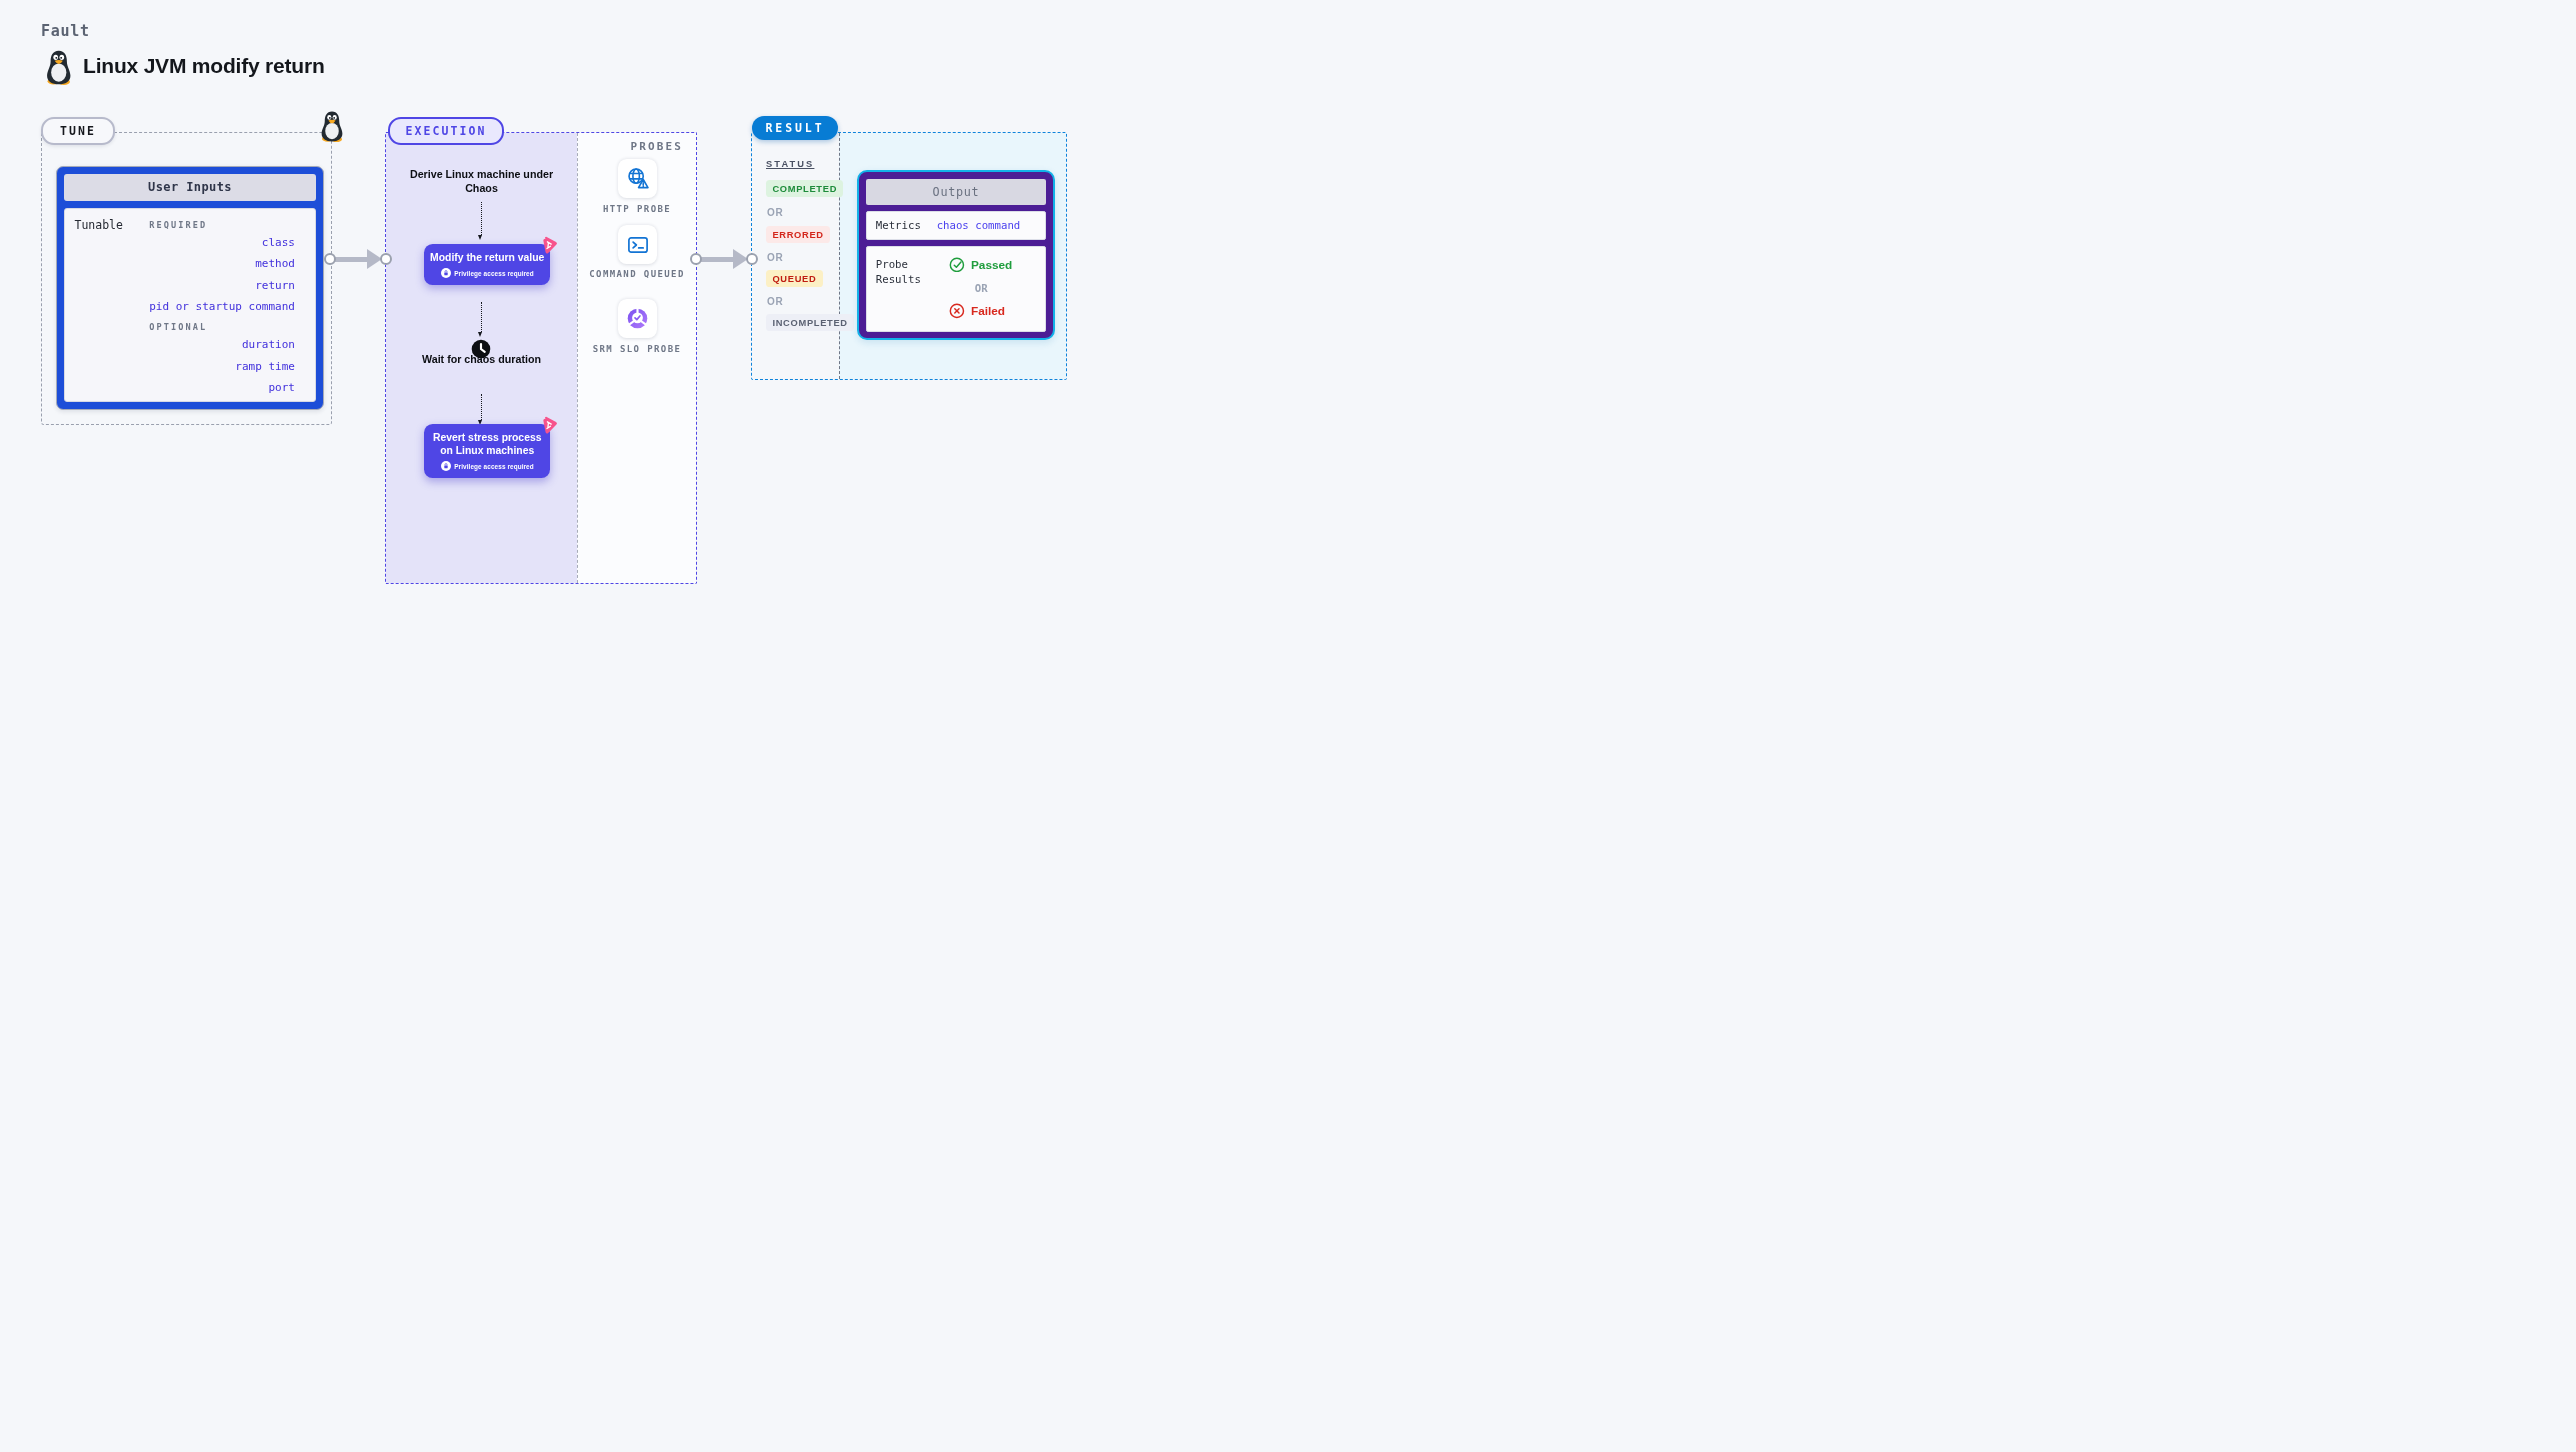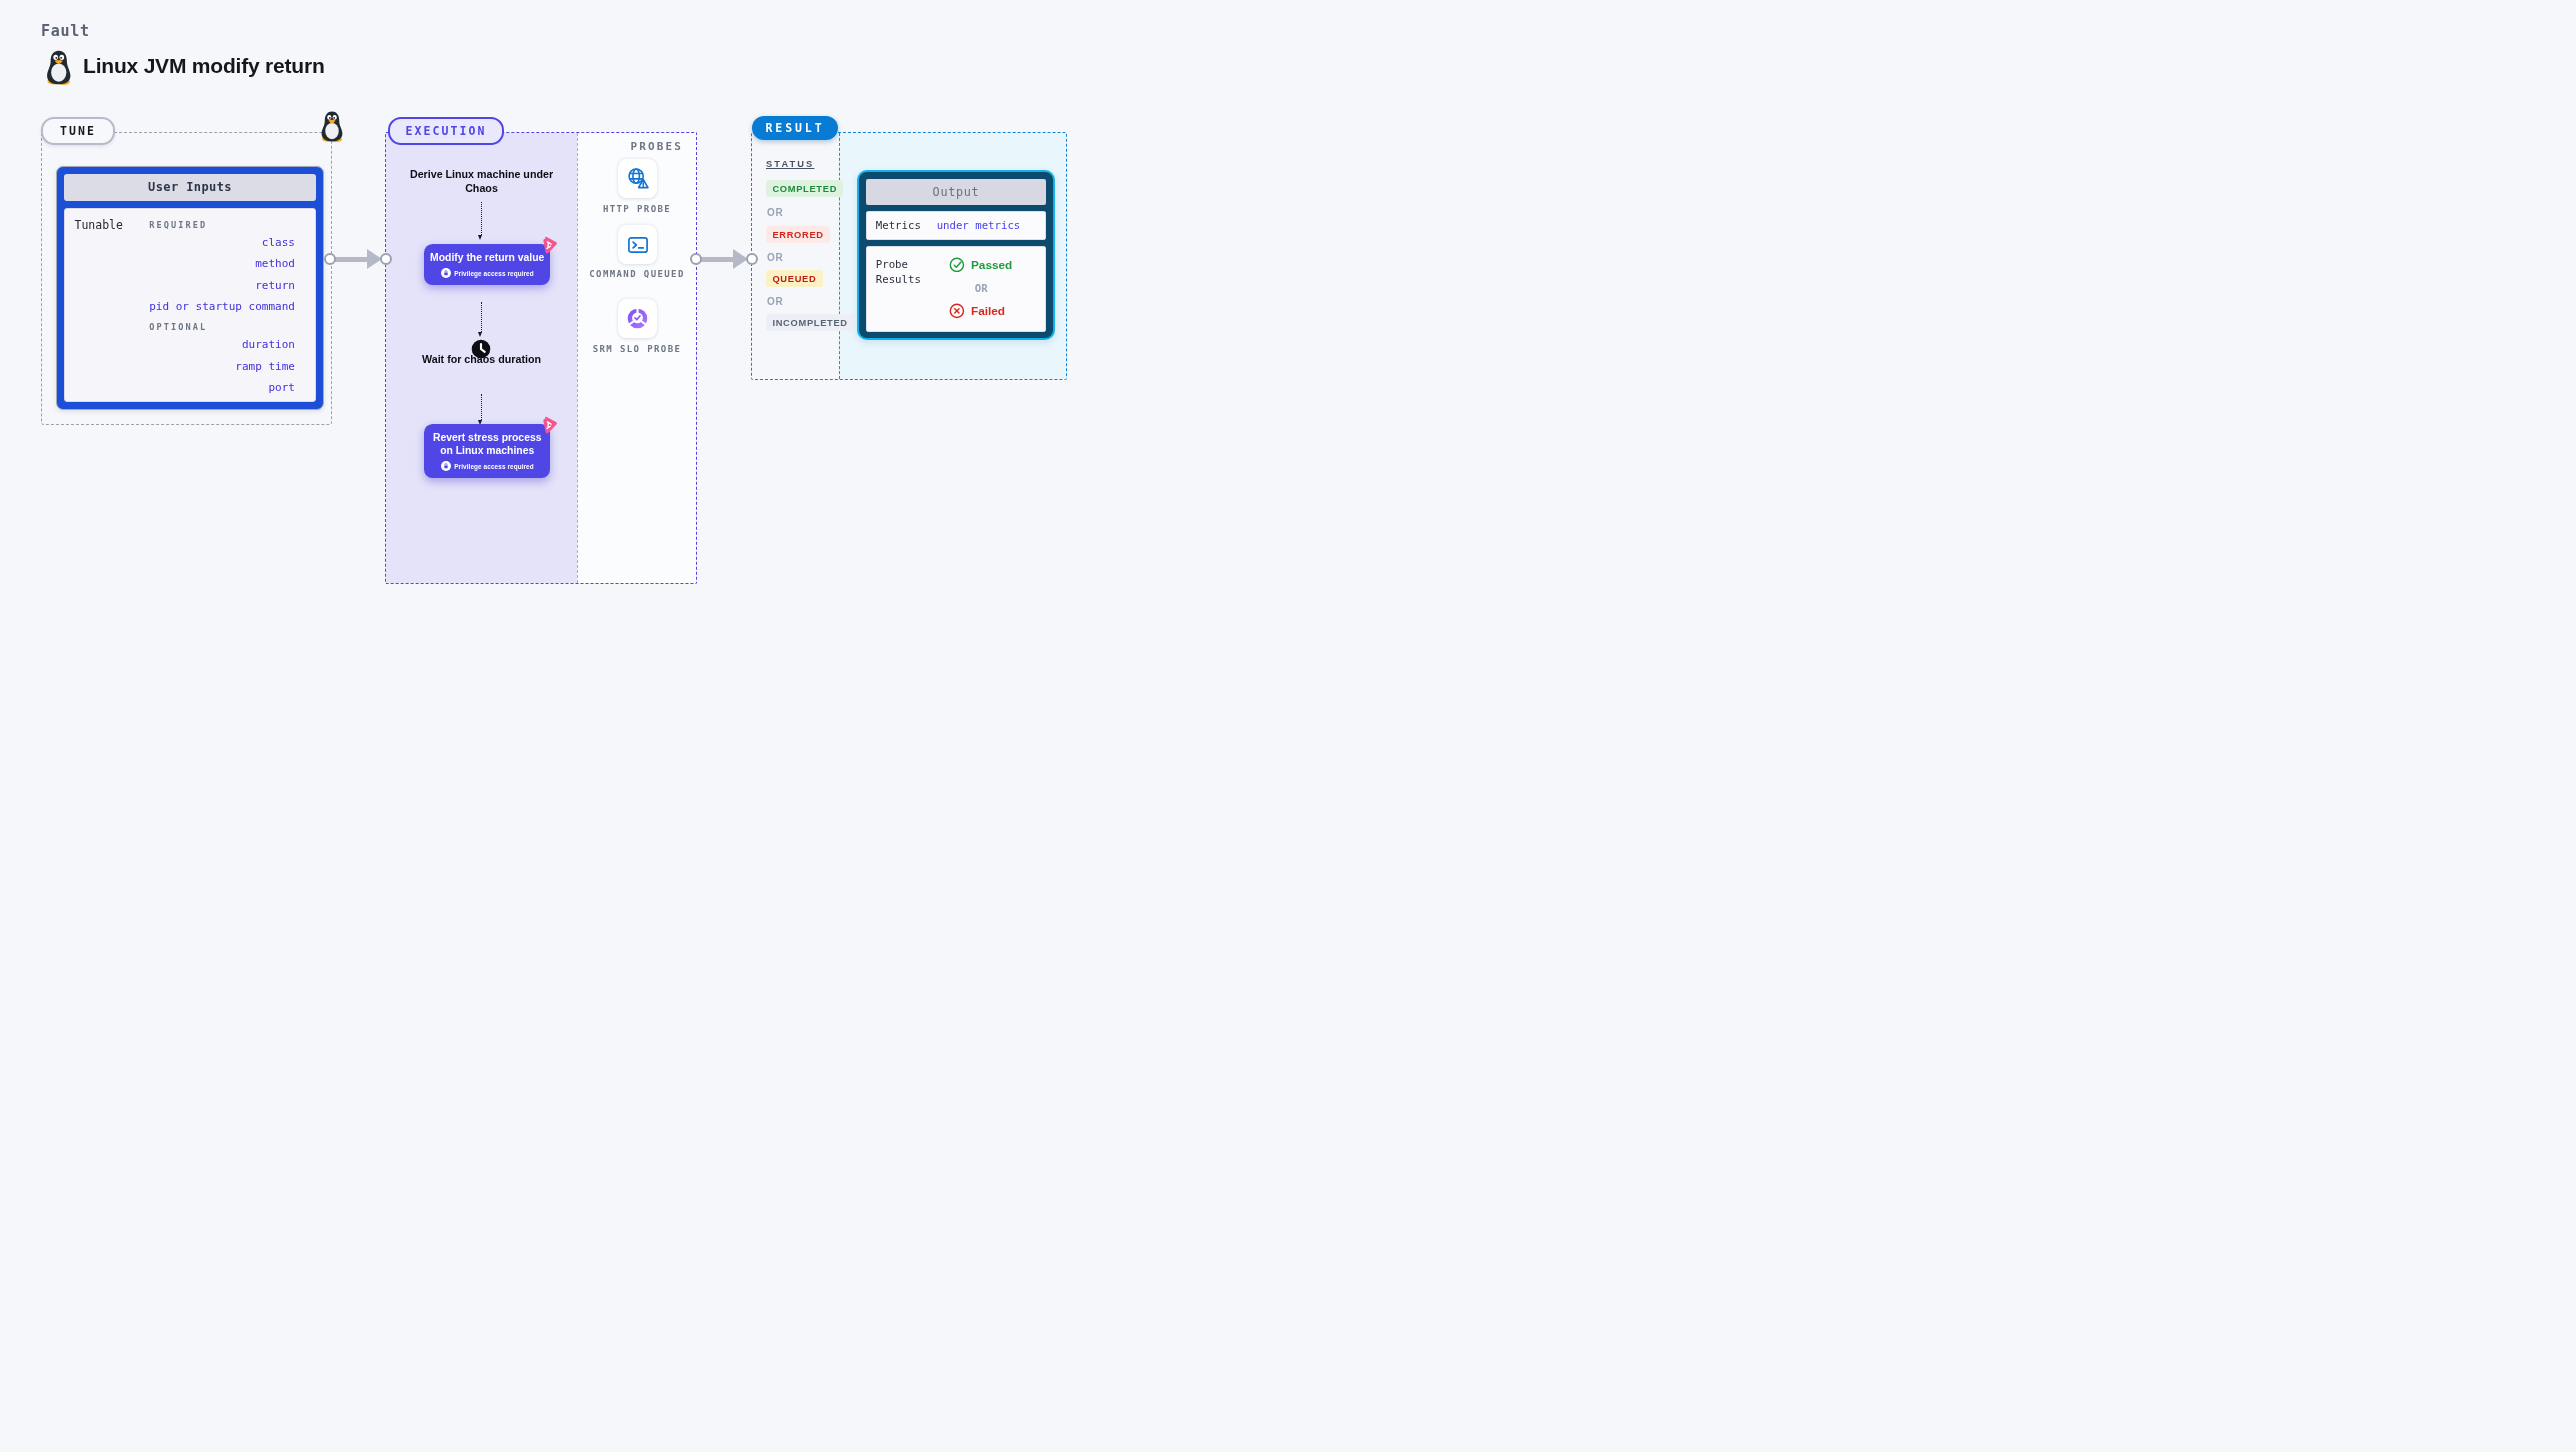--- a/index.html
+++ b/index.html
@@ -75,21 +75,21 @@
   .badge{position:absolute;left:766px;height:17px;display:inline-flex;align-items:center;border-radius:3.6px;
          padding:0 6.4px;font-size:9.3px;font-weight:700;letter-spacing:0.7px;}
   .or-label{position:absolute;left:767px;font-size:10px;font-weight:700;color:#9aa3b4;letter-spacing:0.7px;}
   .b-completed{top:180px;background:#ddf3e0;color:#1d8b3a;}
   .b-errored{top:226px;background:#fce9e8;color:#d3261b;}
   .b-queued{top:270px;background:#fcf0c5;color:#c01c11;}
   .b-incompleted{top:314px;background:#edeff6;color:#5b6273;}
   .or1{top:207px;} .or2{top:252px;} .or3{top:296px;}
 
   
-  .output-box{position:absolute;left:857px;top:170px;width:198px;height:170px;background:#0c4a6e;border:2.1px solid #12b1e8;
+  .output-box{position:absolute;left:857px;top:170px;width:198px;height:170px;background:#4c1d95;border:2.1px solid #12b1e8;
               border-radius:10px;box-shadow:0 2.1px 7.2px rgba(20,120,180,.14);padding:7.2px;box-sizing:border-box;}
   .output-head{height:26px;background:#d8d8e2;border-radius:2.1px;display:flex;align-items:center;justify-content:center;
                font-family:"DejaVu Sans Mono","Liberation Mono",monospace;font-size:11.8px;color:#6a7180;letter-spacing:0.7px;}
   .out-row{margin-top:5.7px;background:#fbfbfd;border:0.7px solid #dcdee8;border-radius:2.1px;box-sizing:border-box;}
   .metrics-row{height:29px;display:flex;align-items:center;padding:0 8.6px;
                font-family:"DejaVu Sans Mono","Liberation Mono",monospace;font-size:10.7px;}
   .metrics-label{color:#2b303b;}
   .metrics-value{color:#4b41ee;margin-left:15.8px;cursor:pointer;}
   .probe-results{height:86px;display:flex;padding:7.2px 8.6px;}
   .pr-label{width:63px;font-family:"DejaVu Sans Mono","Liberation Mono",monospace;font-size:10.7px;line-height:15px;color:#2b303b;padding-top:2.9px;}
@@ -279,21 +279,21 @@
   <div class="badge b-errored sans">ERRORED</div>
   <div class="or-label or2 sans">OR</div>
   <div class="badge b-queued sans">QUEUED</div>
   <div class="or-label or3 sans">OR</div>
   <div class="badge b-incompleted sans">INCOMPLETED</div>
 
   <div class="output-box">
     <div class="output-head">Output</div>
     <div class="out-row metrics-row">
       <span class="metrics-label">Metrics</span>
-      <span class="metrics-value">under metrics</span>
+      <span class="metrics-value">chaos command</span>
     </div>
     <div class="out-row probe-results">
       <div class="pr-label">Probe Results</div>
       <div class="pr-col">
         <div class="pr-row first">
           <svg width="15.8" height="15.8" viewBox="0 0 24 24" fill="none" stroke="#1f9d3d" stroke-width="2.2" stroke-linecap="round" stroke-linejoin="round">
             <circle cx="12" cy="12" r="10"></circle>
             <path d="M8 12.5 l3.2 3.2 7-8.2"></path>
           </svg>
           <span class="pr-passed sans">Passed</span>

